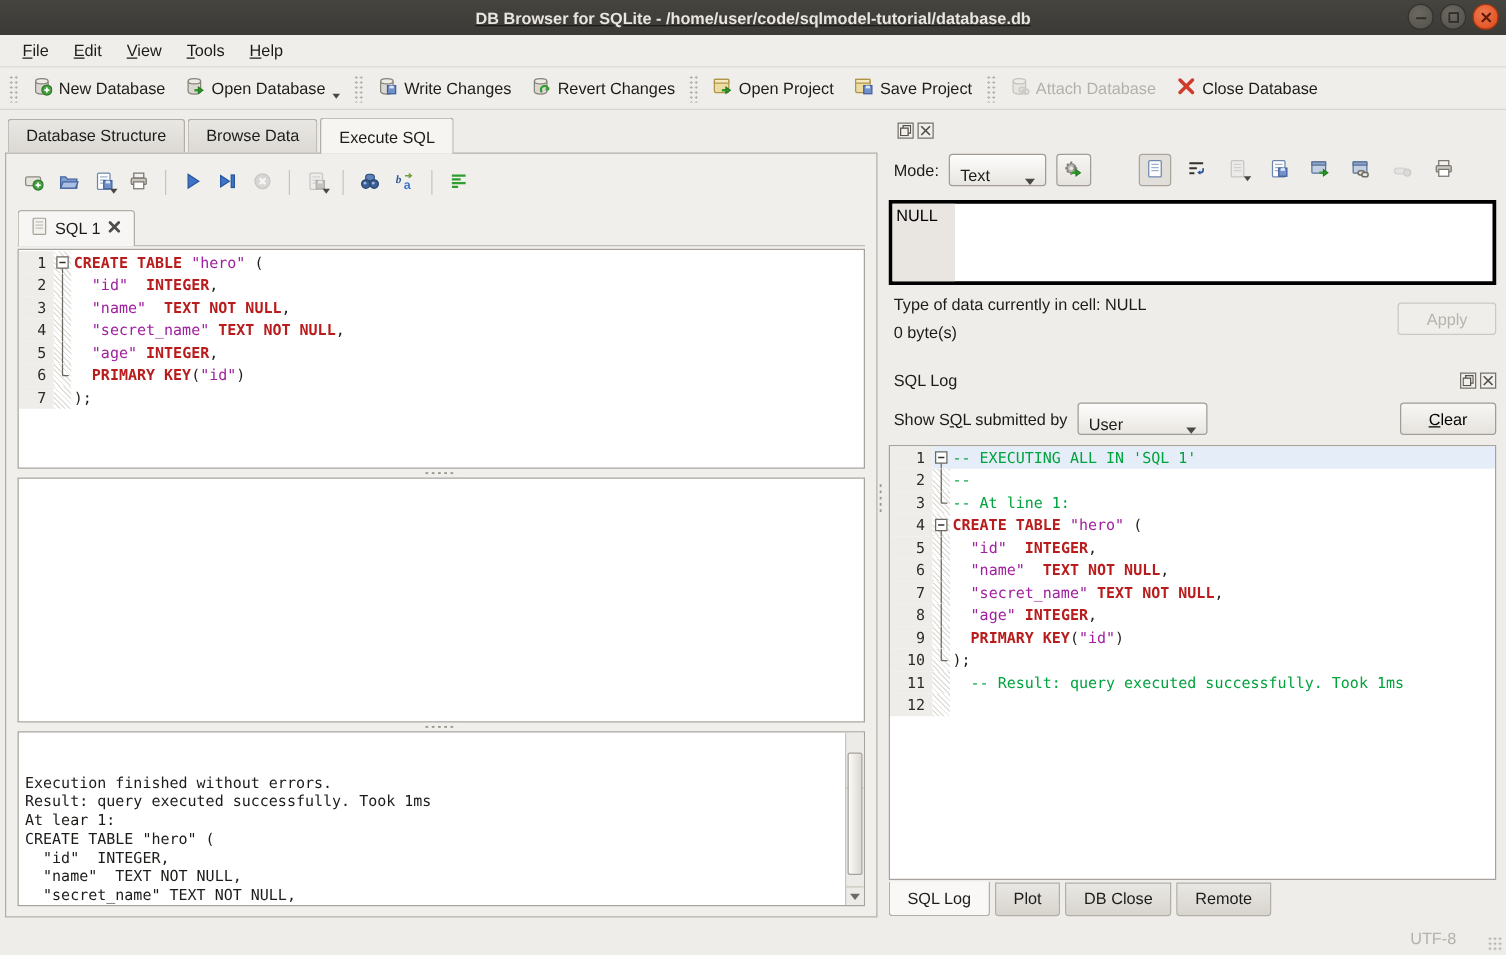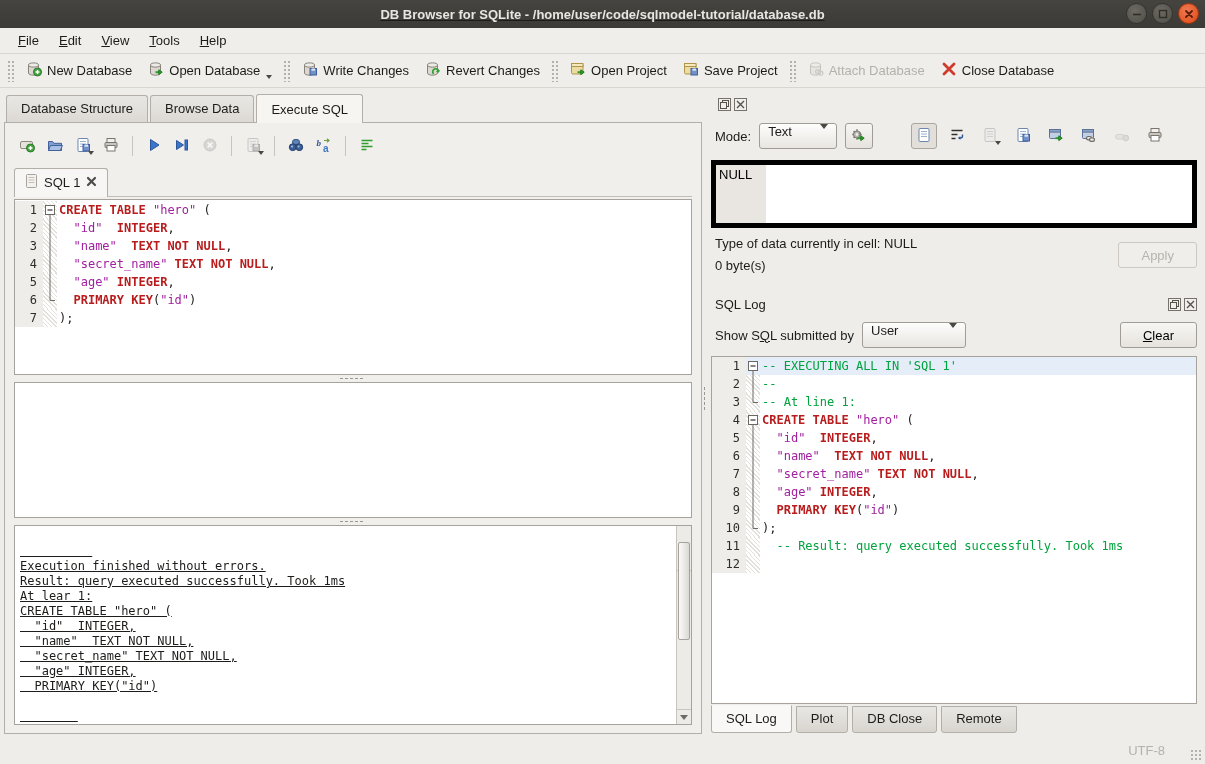--- a/index.html
+++ b/index.html
@@ -68,42 +68,42 @@
   .tk-kw { color:#b91c1c; font-weight:bold; }
   .tk-s  { color:#a0209f; }
   .tk-c  { color:#00a33d; }
 
   .h-splitter { height:7px; flex:none; position:relative; }
   .h-splitter::after { content:""; position:absolute; left:48%; top:2px; width:26px; height:3px; background-image:radial-gradient(#9c988f 40%, transparent 41%); background-size:5px 3px; }
 
   .grid-box { background:#fff; border:1px solid #a7a39c; flex:1; }
 
   
-  .results-box { background:#fff; border:1px solid #a7a39c; height:200px; flex:none; position:relative; overflow:hidden; font-family:"DejaVu Sans Mono", monospace; font-size:12px; line-height:15px; padding:3px 20px 0 5px; white-space:pre;text-decoration:underline; }
+  .results-box { background:#fff; border:1px solid #a7a39c; height:140px; flex:none; position:relative; overflow:hidden; font-family:"DejaVu Sans Mono", monospace; font-size:12px; line-height:15px; padding:3px 20px 0 5px; white-space:pre; }
   .scrollbar { position:absolute; right:0; top:0; bottom:0; width:15px; background:#edebe7; border-left:1px solid #c9c5be; }
   .sb-arrow { height:15px; display:flex; align-items:center; justify-content:center; }
   .sb-up { border-bottom:1px solid #c9c5be; }
   .sb-down { position:absolute; bottom:0; left:0; right:0; border-top:1px solid #c9c5be; }
   .sb-tri-up { width:0; height:0; border-left:4px solid transparent; border-right:4px solid transparent; border-bottom:5px solid #6e6a64; }
   .sb-tri-down { width:0; height:0; border-left:4px solid transparent; border-right:4px solid transparent; border-top:5px solid #6e6a64; }
   .sb-thumb { position:absolute; left:1px; right:1px; top:16px; height:98px; background:linear-gradient(90deg,#fbfaf9,#dcd9d3); border:1px solid #a7a39c; border-radius:2px; }
 
   
   .panel-header { height:24px; display:flex; align-items:center; flex:none; padding-left:4px; }
   .panel-header .pt { flex:1; font-size:13px; }
   .panel-btn { width:13px; height:13px; border:1px solid #76726b; background:#f1efec; margin-left:3px; display:flex; align-items:center; justify-content:center; }
   .panel-btn svg { display:block; }
 
   .mode-row { height:40px; display:flex; align-items:center; flex:none; gap:8px; padding-left:4px; }
-  .combo { height:26px; background:linear-gradient(#fdfdfc,#e9e6e1); border:1px solid #a19d96; border-radius:3px; display:flex; align-items:flex-start; padding:0 8px; gap:18px; min-width:78px; }
+  .combo { height:26px; background:linear-gradient(#fdfdfc,#e9e6e1); border:1px solid #a19d96; border-radius:3px; display:flex; align-items:flex-end; padding:0 8px; gap:18px; min-width:78px; }
   .combo .arr { width:0; height:0; border-left:4px solid transparent; border-right:4px solid transparent; border-top:5px solid #4a4843; margin-left:auto; }
   .sq-btn { width:28px; height:26px; border:1px solid #a19d96; border-radius:3px; background:linear-gradient(#f7f6f3,#e6e3de); display:flex; align-items:center; justify-content:center; }
   .cell-toolbar { display:flex; align-items:center; margin-left:30px; gap:7px; }
 
-  .cell-editor { height:68px; flex:none; background:#fff; border:5px solid #000000; position:relative; margin:4px 0 8px; }
+  .cell-editor { height:68px; flex:none; background:#fff; border:3px solid #000000; position:relative; margin:4px 0 8px; }
   .cell-gray { position:absolute; left:0; top:0; bottom:0; width:50px; background:#e9e6e2; }
   .cell-value { position:absolute; left:3px; top:2px; font-size:13px; color:#000; }
 
   .cellinfo-row { height:56px; flex:none; display:flex; padding-left:4px; }
   .cellinfo-text { flex:1; }
   .cellinfo-text div { margin-bottom:7px; }
   .btn { height:26px; padding:0 22px; border:1px solid #a19d96; border-radius:3px; background:linear-gradient(#f7f6f3,#e6e3de); font-size:13px; }
   .btn.disabled { color:#b7b4ad; background:#f0eeea; border-color:#cdc9c2; }
   .apply-wrap { display:flex; align-items:flex-start; padding-top:6px; }
 

